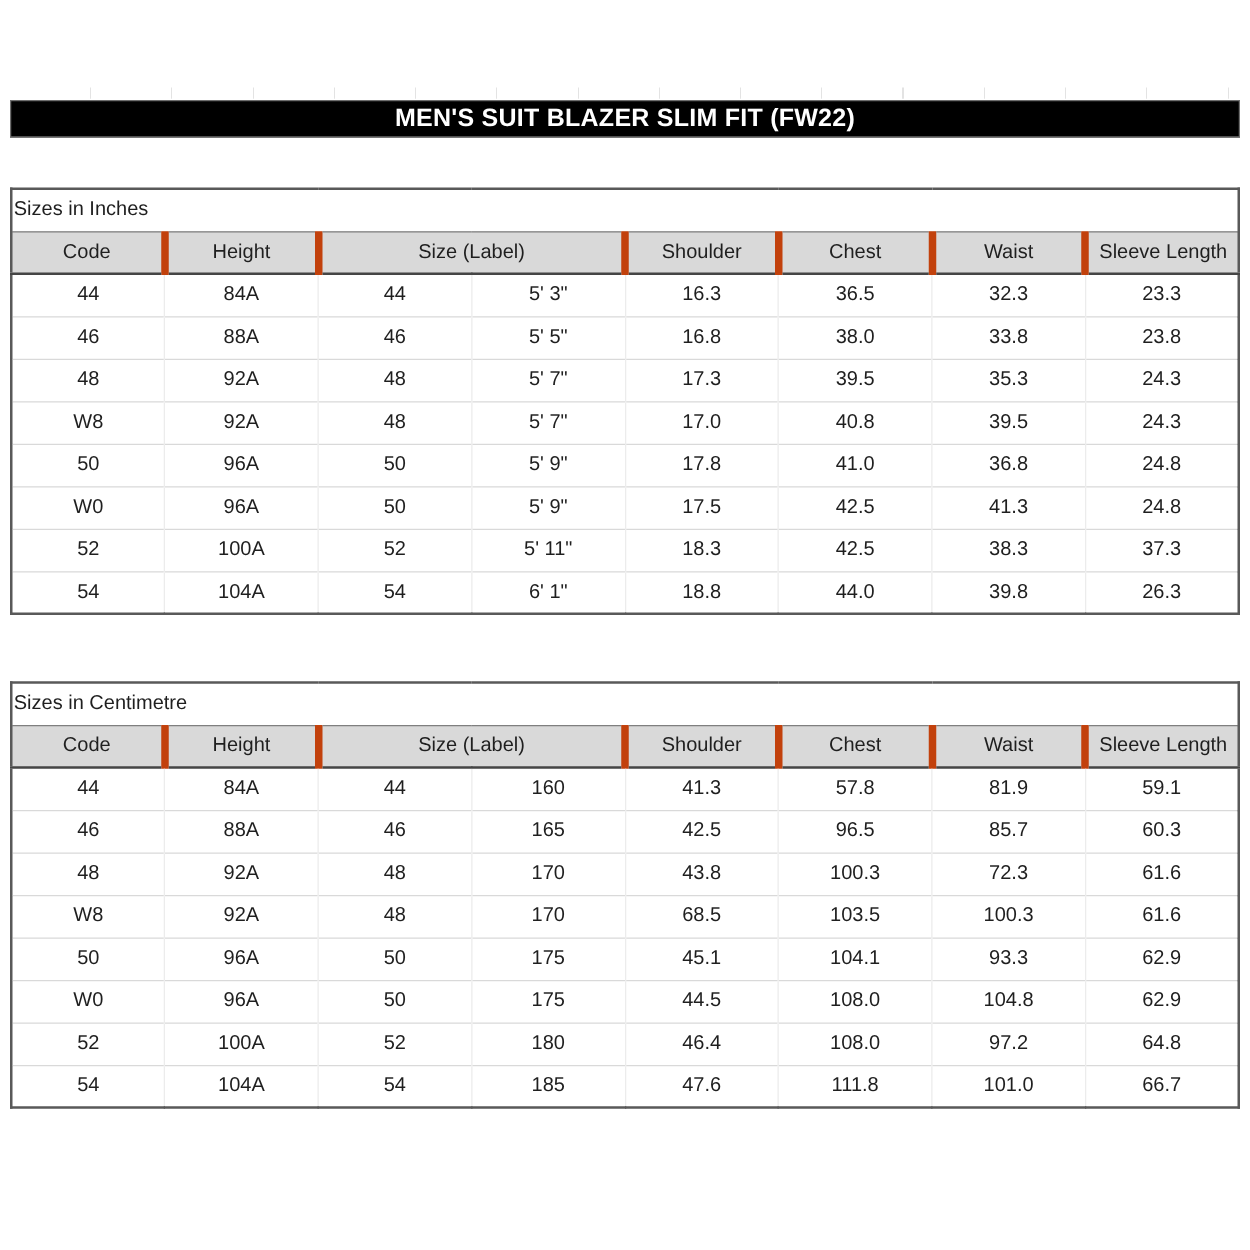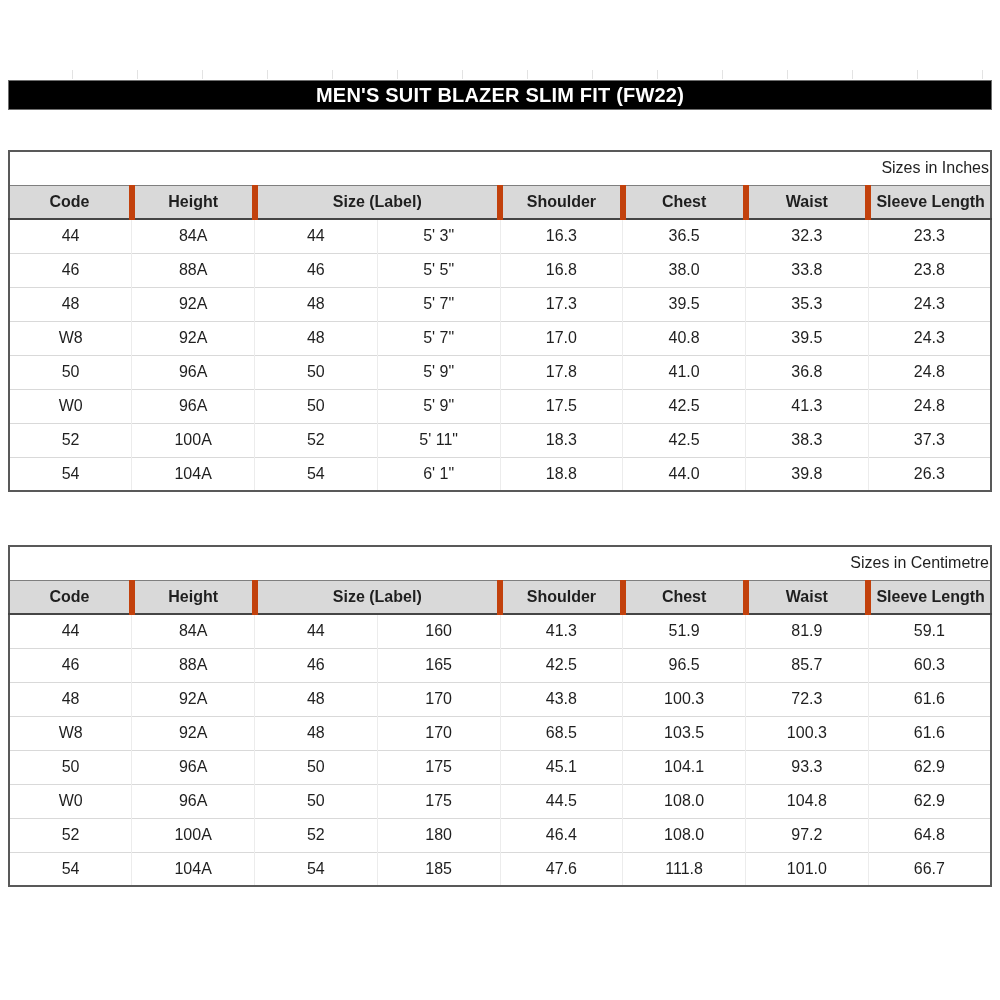--- a/index.html
+++ b/index.html
@@ -52,28 +52,28 @@
     width: 100%;
     table-layout: fixed;
     border-collapse: collapse;
     border: 2px solid var(--outer-border, #595959);
     font-size: 16px;
     background: #ffffff;
   }
   .table-title-row { height: 34px; }
   .table-title-row th {
     font-weight: normal;
-    text-align: right;
+    text-align: left;
     background: #ffffff;
     border-bottom: 1px solid #7f7f7f;
     color: var(--text, #1f1f1f);
   }
   .header-row { height: 34px; }
   .header-row th {
-    font-weight: bold;
+    font-weight: normal;
     text-align: center;
     background: var(--header-bg, #d9d9d9);
     border-bottom: 2px solid #454545;
     color: var(--text, #1f1f1f);
   }
   .header-row th + th { border-left: 6px solid #c2410c; }
   tbody tr { height: 34px; }
   tbody td {
     text-align: center;
     vertical-align: middle;
@@ -230,21 +230,21 @@
         <th>Sleeve Length</th>
       </tr>
     </thead>
     <tbody>
         <tr>
           <td>44</td>
           <td>84A</td>
           <td>44</td>
           <td>160</td>
           <td>41.3</td>
-          <td>51.9</td>
+          <td>57.8</td>
           <td>81.9</td>
           <td>59.1</td>
         </tr>
         <tr>
           <td>46</td>
           <td>88A</td>
           <td>46</td>
           <td>165</td>
           <td>42.5</td>
           <td>96.5</td>

